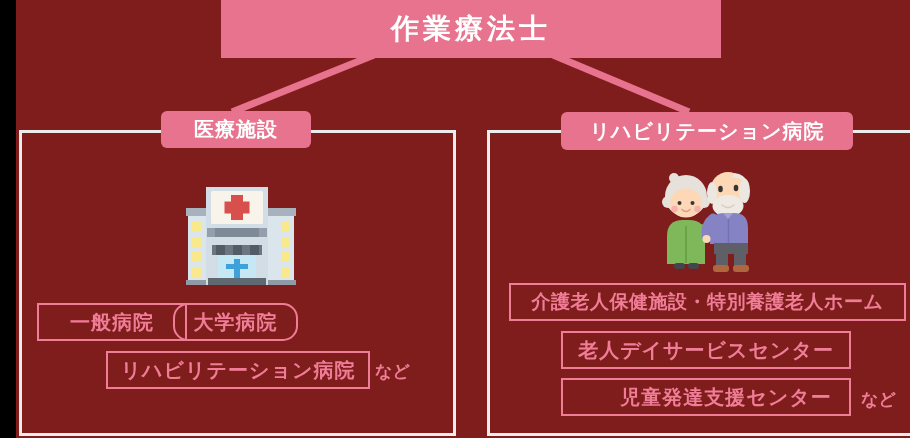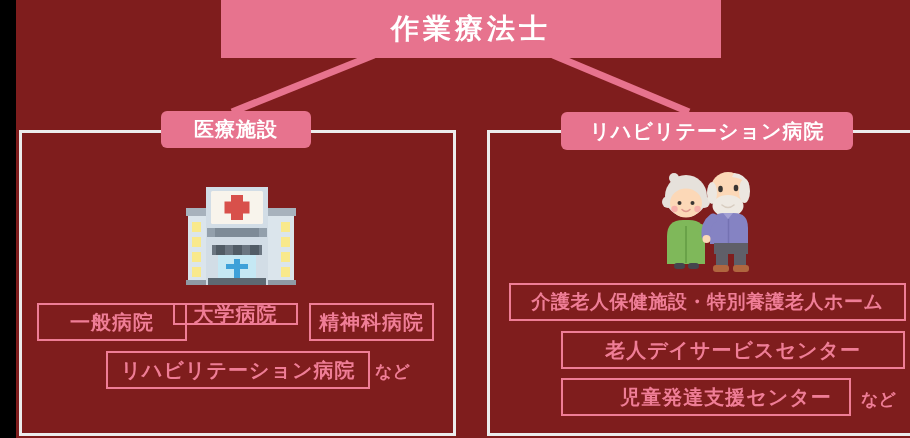--- a/index.html
+++ b/index.html
@@ -30,25 +30,25 @@
     font-size:20px;letter-spacing:1px;z-index:4;white-space:nowrap;border-radius:6px;
   }
   .tag.left{left:145px;top:111px;width:150px;height:37px;}
   .tag.right{left:545px;top:112px;width:292px;height:38px;}
   .pill{
     position:absolute;box-sizing:border-box;border:2px solid var(--pink-outline);
     color:var(--pink-outline);display:flex;align-items:center;justify-content:center;
     font-size:20px;letter-spacing:1px;white-space:nowrap;z-index:2;text-align:right;
   }
   .pill.p-l1{left:21px; top:303px;width:150px;height:38px;}
-  .pill.p-l2{left:157px;top:303px;width:125px;height:22px;}
+  .pill.p-l2{left:157px;top:303px;width:125px;height:38px;border-radius:15px;}
   .pill.p-l3{left:293px;top:303px;width:125px;height:38px;}
   .pill.p-l4{left:90px; top:351px;width:264px;height:38px;}
   .pill.p-r1{left:493px;top:283px;width:397px;height:38px;font-size:19px;letter-spacing:0.5px;}
-  .pill.p-r2{left:545px;top:331px;width:344px;height:38px;}
+  .pill.p-r2{left:545px;top:331px;width:290px;height:38px;}
   .pill.p-r3{left:545px;top:378px;width:290px;height:38px;padding-left:40px;}
   .etc{
     position:absolute;color:var(--pink-outline);font-size:17px;z-index:2;white-space:nowrap;
   }
   .etc.left{left:359px;top:360px;}
   .etc.right{left:845px;top:388px;}
   .icon-svg{position:absolute;z-index:2;}
   .hospital{left:170px;top:187px;}
   .couple{left:641px;top:166px;}
 </style>
@@ -138,21 +138,20 @@
     <circle cx="49.5" cy="73" r="4" fill="#fcd8b7"></circle>
     <rect x="57" y="77" width="34" height="11" fill="#5f5f68"></rect>
     <rect x="59" y="85" width="12" height="16" fill="#5f5f68"></rect>
     <rect x="77" y="85" width="12" height="16" fill="#5f5f68"></rect>
     <rect x="56" y="99" width="16" height="7" rx="3" fill="#b0663f"></rect>
     <rect x="76" y="99" width="16" height="7" rx="3" fill="#b0663f"></rect>
   </svg>
 
   <div class="pill p-l1">一般病院</div>
   <div class="pill p-l2">大学病院</div>
-  <div class="pill p-l3">精神科病院</div>
   <div class="pill p-l4">リハビリテーション病院</div>
   <div class="etc left">など</div>
 
   <div class="pill p-r1">介護老人保健施設・特別養護老人ホーム</div>
   <div class="pill p-r2">老人デイサービスセンター</div>
   <div class="pill p-r3">児童発達支援センター</div>
   <div class="etc right">など</div>
 
 </div>
 

